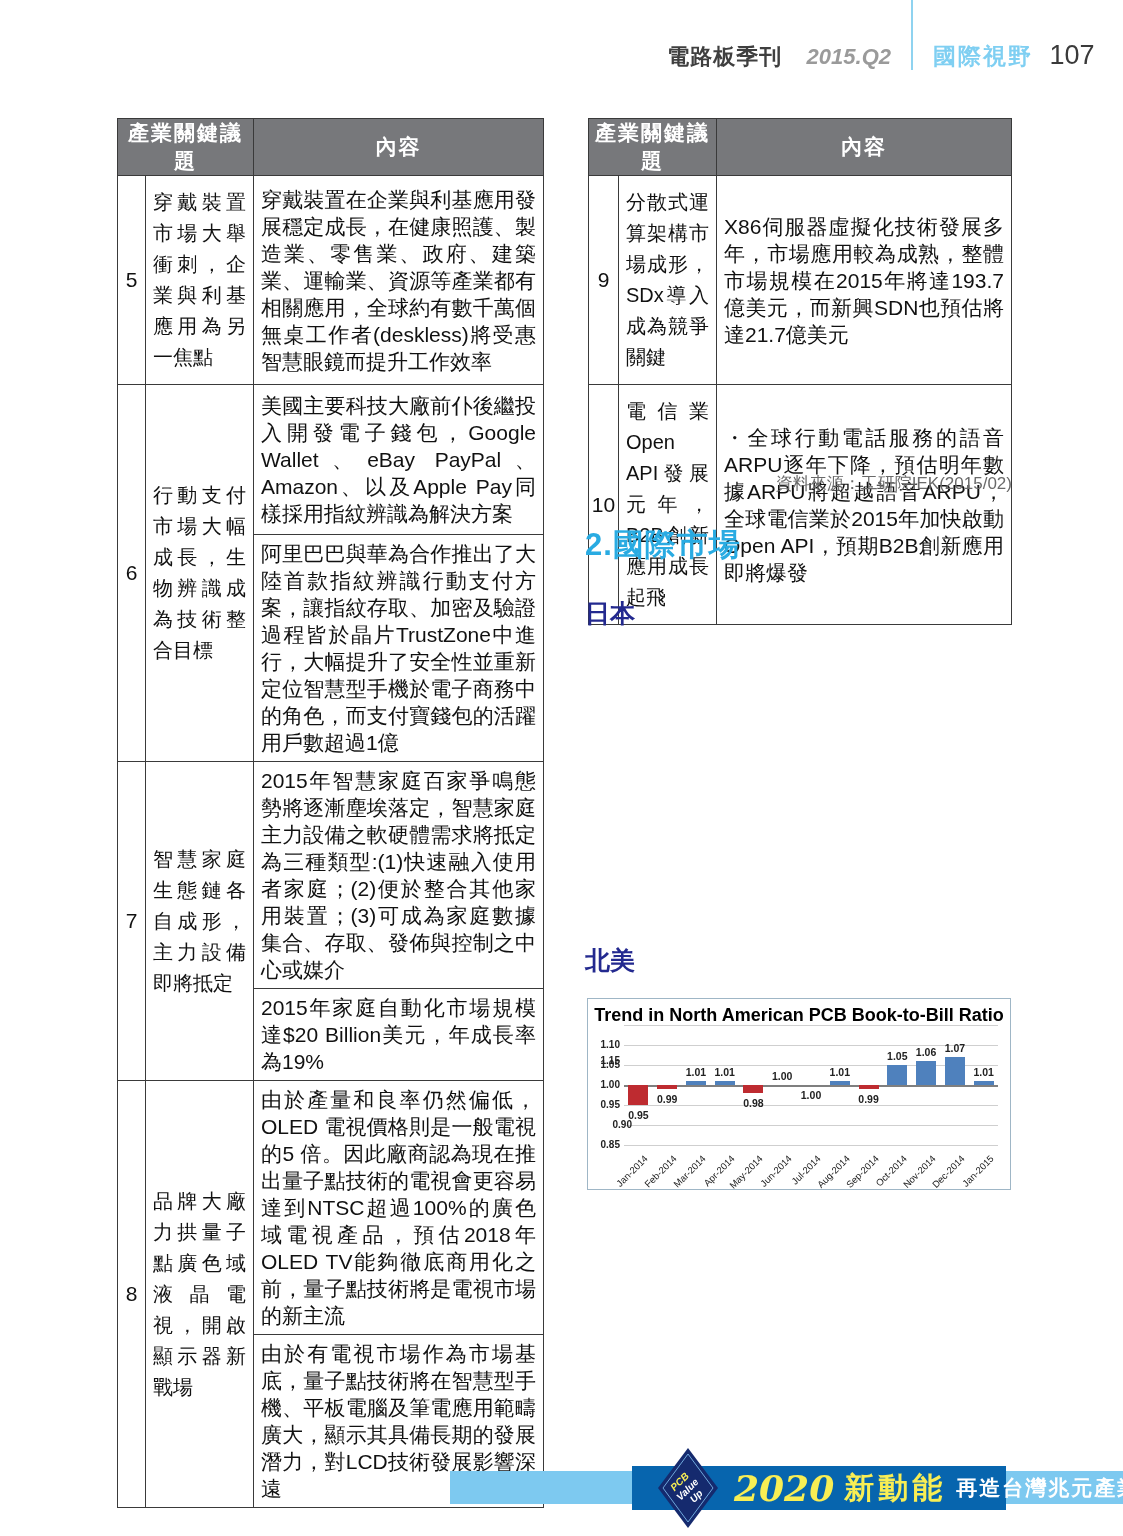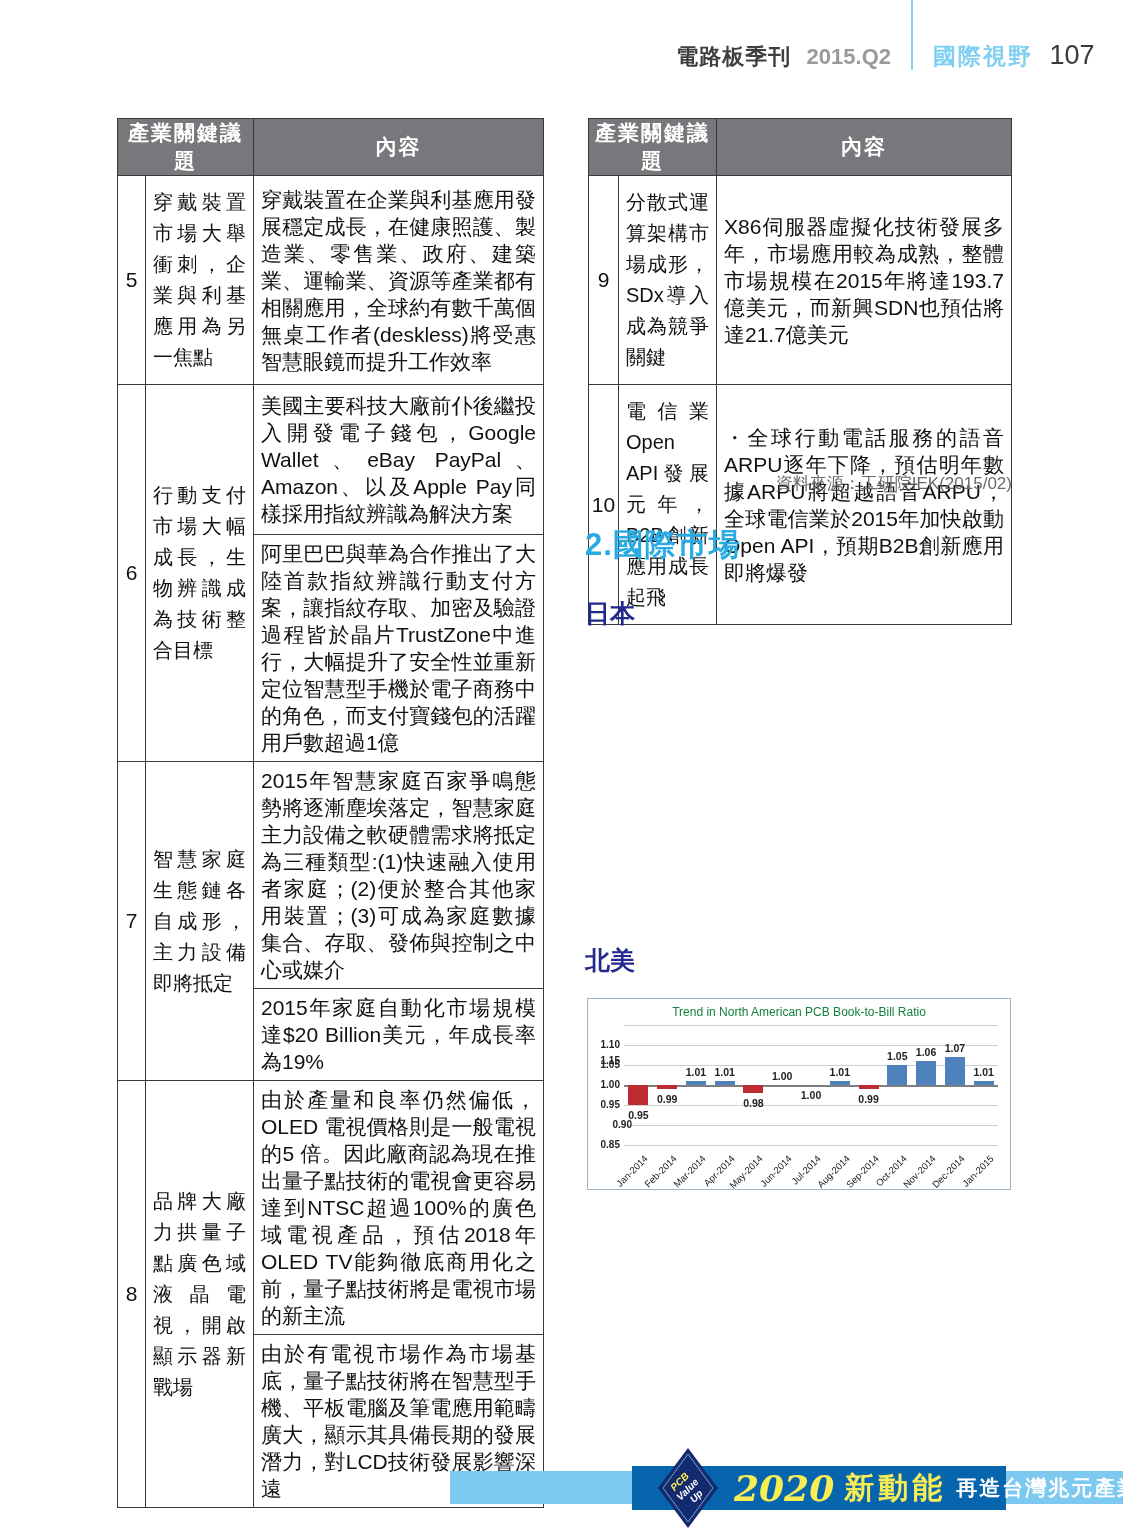--- a/index.html
+++ b/index.html
@@ -4,21 +4,21 @@
 <style>
   * { margin:0; padding:0; box-sizing:border-box; }
   body { background:#e8e8e8; font-family:"Liberation Sans", sans-serif; }
   .page { position:relative; width:1123px; height:1536px; background:#ffffff; margin:0 auto; overflow:hidden; color:#222; }
 
   
   .hdr-rule { position:absolute; left:911px; top:0; width:2px; height:70px; background:#8fd3f0; }
   .hdr-left  { position:absolute; top:42px; right:232px; white-space:nowrap; }
   .hdr-right { position:absolute; top:40px; left:933px; white-space:nowrap; }
   .hdr-journal { font-size:22px; font-weight:bold; color:#3f3f3f; letter-spacing:1px; }
-  .hdr-issue   { font-size:22px; font-weight:bold; color:#9a9a9a; margin-left:11px; }
+  .hdr-issue   { font-size:22px; font-weight:bold; color:#9a9a9a; margin-left:20px;font-style:italic; }
   .hdr-section { font-size:23px; font-weight:bold; color:#7fcff2; letter-spacing:2px; }
   .hdr-page    { font-size:27px; color:#3a3a3a; margin-left:12px; }
 
   
   .tbl-wrap-left  { position:absolute; left:117px; top:118px; width:427px; }
   .tbl-wrap-right { position:absolute; left:588px; top:118px; width:424px; }
   table.issues { width:100%; border-collapse:collapse; table-layout:fixed; }
   table.issues th, table.issues td { border:1px solid #3a3a3a; }
   table.issues th { background:#77787b; color:#ffffff; font-size:21px; font-weight:bold; height:32px; text-align:center; letter-spacing:2px; }
   td.num   { text-align:center; vertical-align:middle; font-size:21px; color:#111; }
@@ -34,21 +34,21 @@
   .sub-japan { position:absolute; left:585px; top:589px; font-size:25px; font-weight:bold; color:#23298f;margin-top:8px; }
   .para-japan { position:absolute; left:585px; top:624px; width:429px; font-size:22px; line-height:34px;
                 text-align:justify; text-justify:inter-ideograph; text-indent:58px; color:#262626; }
   .sub-na { position:absolute; left:585px; top:944px; font-size:25px; font-weight:bold; color:#23298f; }
   .para-na { position:absolute; left:585px; top:1200px; width:430px; font-size:22px; line-height:34px;
              text-align:justify; text-justify:inter-ideograph; text-indent:58px; color:#262626; }
 
   
   .chart { position:absolute; left:587px; top:998px; width:424px; height:192px; background:#fff;
            border:1px solid #9fb6c6; overflow:hidden; }
-  .chart-title { position:absolute; left:0; right:0; top:6px; text-align:center; font-size:12px; font-weight:normal; color:#15803d; }
+  .chart-title { position:absolute; left:0; right:0; top:6px; text-align:center; font-size:18px; font-weight:bold; color:#000000; }
   .gridline { position:absolute; height:1px; background:#cfcfcf; }
   .gridline.base { height:2px; background:#7f7f7f; }
   .ytick { position:absolute; width:30px; text-align:right; font-size:10px; font-weight:bold; color:#222; }
   .bar { position:absolute; }
   .val-label { position:absolute; width:34px; text-align:center; font-size:10.5px; font-weight:bold; color:#222; }
   .xtick { position:absolute; font-size:9.5px; color:#222; white-space:nowrap;
            transform:translateX(-100%) rotate(-45deg); transform-origin:100% 0; }
 
   
   .foot-light { position:absolute; left:450px; top:1471px; width:673px; height:33px; background:#7dc9f0; }

